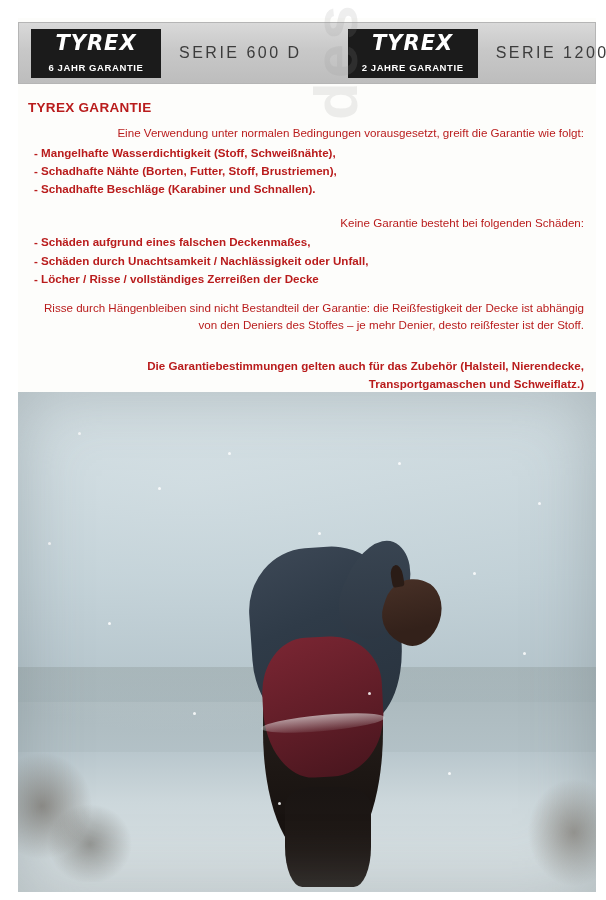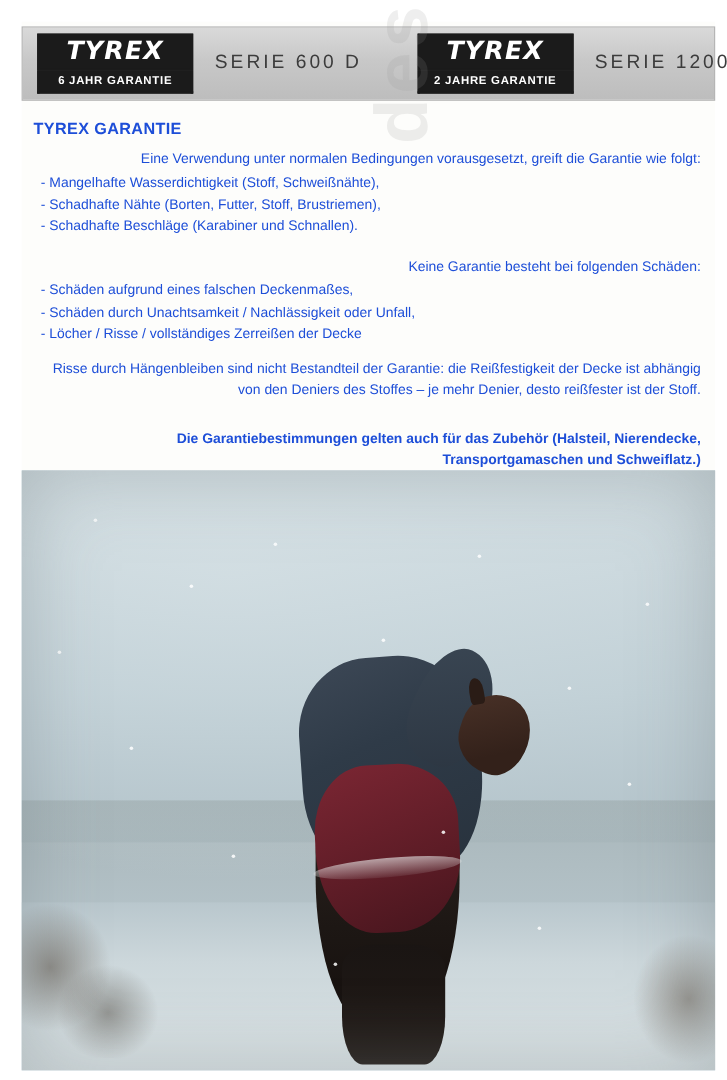--- a/index.html
+++ b/index.html
@@ -99,38 +99,39 @@
     align-items: center;
   }
   .header-group.second { margin-left: 34px; }
 
   
   .content {
     position: absolute;
     left: 28px;
     top: 100px;
     width: 556px;
-    color: #1d4ed8;
+    color: #b91c1c;
   }
   .section-title {
     font-size: 13.5px;
     font-weight: bold;
     letter-spacing: 0.3px;
     margin-bottom: 9px;
   }
   .para {
     font-size: 11.6px;
     line-height: 1.52;
     margin: 0 0 2px 0;
     text-align: right;
   }
   .list {
     margin: 0 0 0 0;
     padding: 0;
     list-style: none;
+    font-weight: bold;
   }
   .list li {
     font-size: 11.6px;
     line-height: 1.56;
     margin-left: 6px;
   }
   .gap-lg { height: 16px; }
   .gap-md { height: 11px; }
   .gap-sm { height: 5px; }
   .para.bold { font-weight: bold; }

